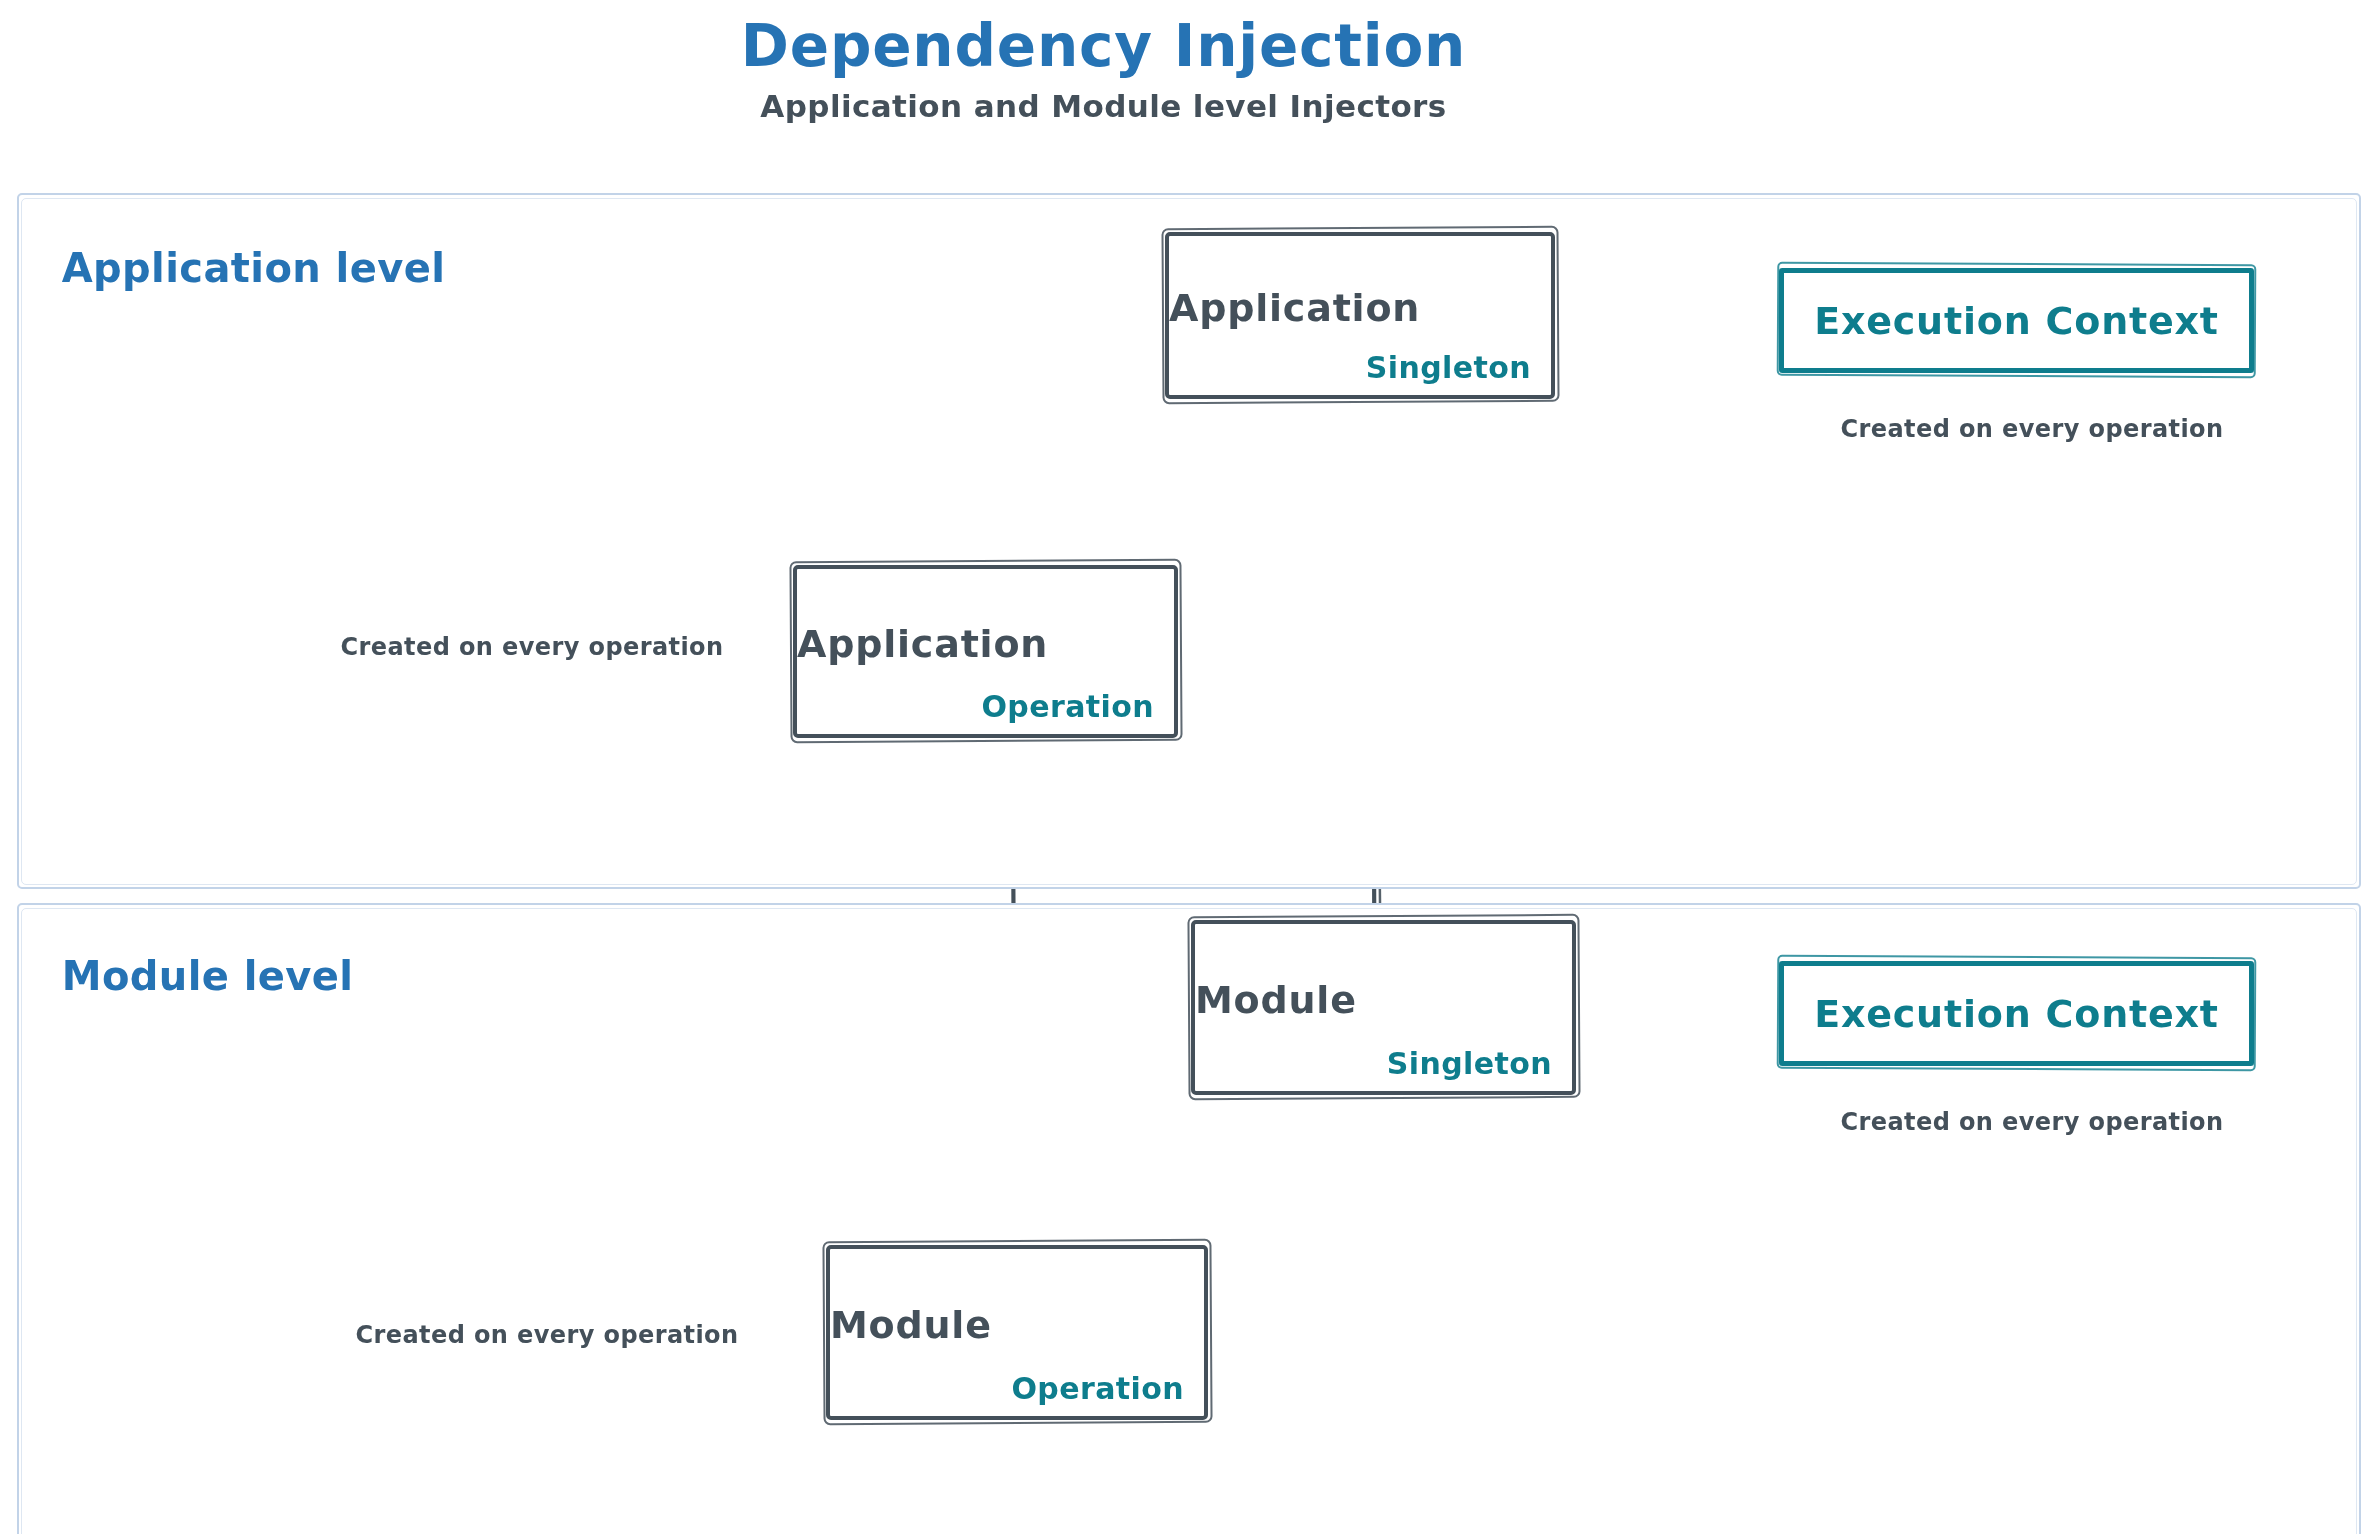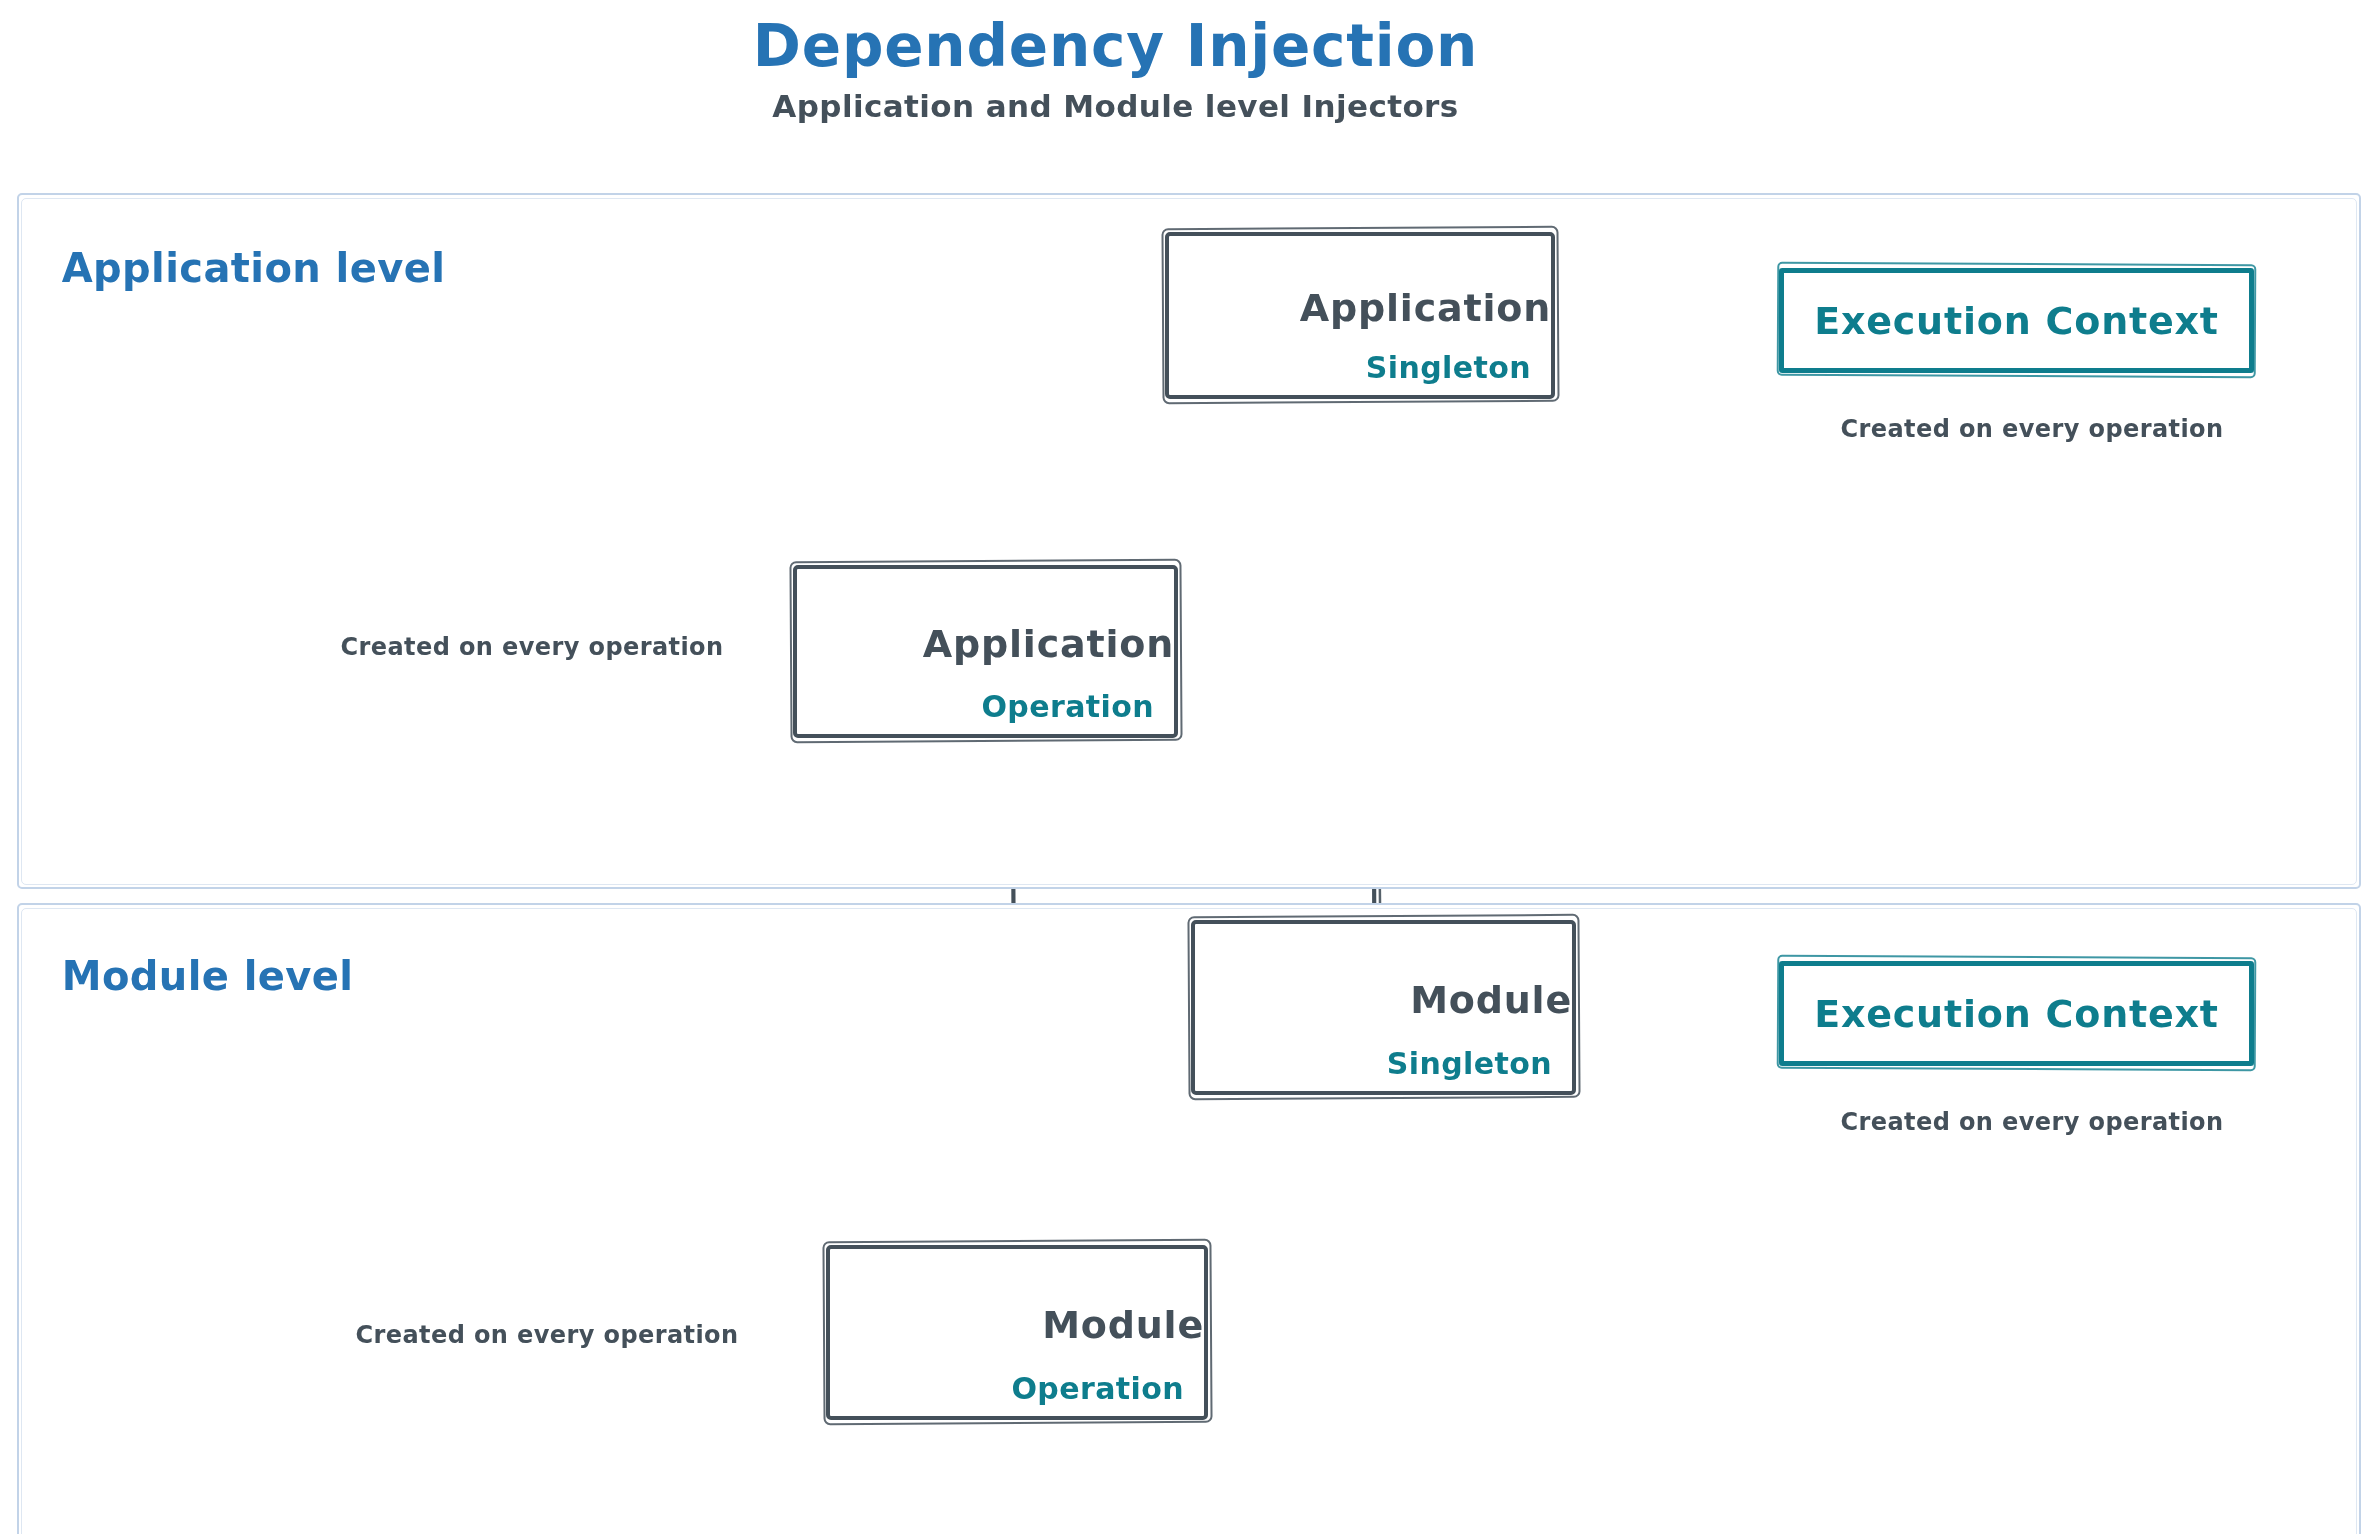--- a/index.html
+++ b/index.html
@@ -12,21 +12,21 @@
   html,body{background:#fff;}
   body{font-family:"DejaVu Sans", sans-serif;}
   .canvas{
     position:relative;
     width:2377px;height:1534px;
     background:#fff;
     overflow:hidden;
   }
   
   .titles{
-    position:absolute;left:16px;top:11.7px;width:2199px;
+    position:absolute;left:4px;top:11.7px;width:2199px;
     text-align:center;
   }
   .main-title{
     font-size:58px;font-weight:700;color:var(--blue);
     letter-spacing:0.8px;
   }
   .sub-title{
     margin-top:8px;
     font-size:31px;font-weight:600;color:var(--ink);
     letter-spacing:0.4px;
@@ -56,21 +56,21 @@
     border:4.2px solid currentColor;border-radius:5px;
   }
   .node::before{
     content:"";position:absolute;inset:-9.2px -7.5px -8.3px -7.5px;
     border:2.1px solid currentColor;border-radius:6.7px;opacity:.85;
     transform:rotate(-.35deg);pointer-events:none;
   }
   .node .node-title{
     position:absolute;left:0;right:0;top:50%;
     transform:translateY(-68%);
-    text-align:right;font-size:38px;font-weight:600;color:var(--ink);
+    text-align:left;font-size:38px;font-weight:600;color:var(--ink);
     letter-spacing:0.8px;
   }
   .node .node-scope{
     position:absolute;right:20px;bottom:10px;
     font-size:30px;font-weight:600;color:var(--teal);
     letter-spacing:0.4px;
   }
   .app-singleton{left:1165px;top:232px;width:390px;height:167px;}
   .app-operation{left:793px;top:565px;width:385px;height:173px;}
   .mod-singleton{left:1191px;top:920px;width:385px;height:175px;}

